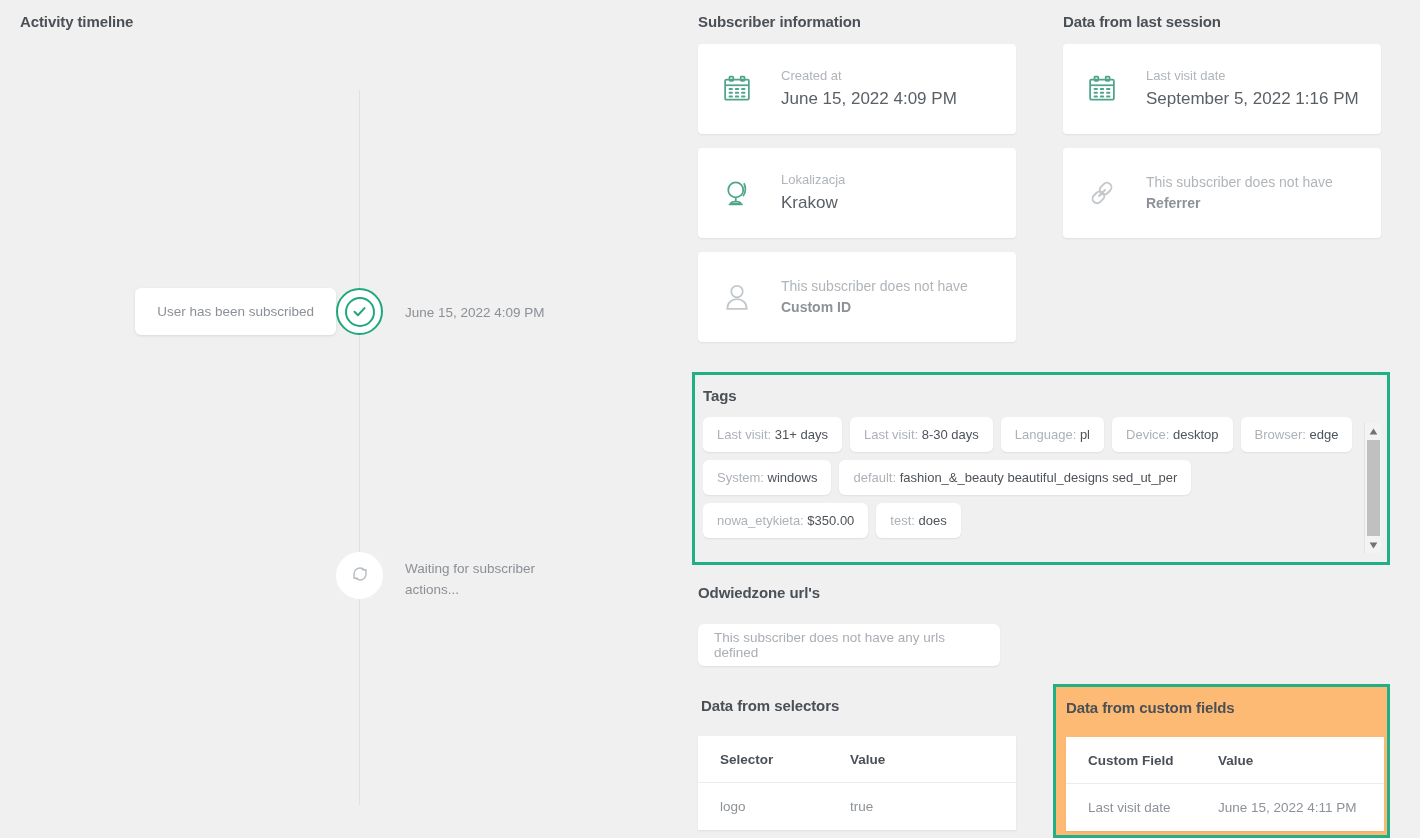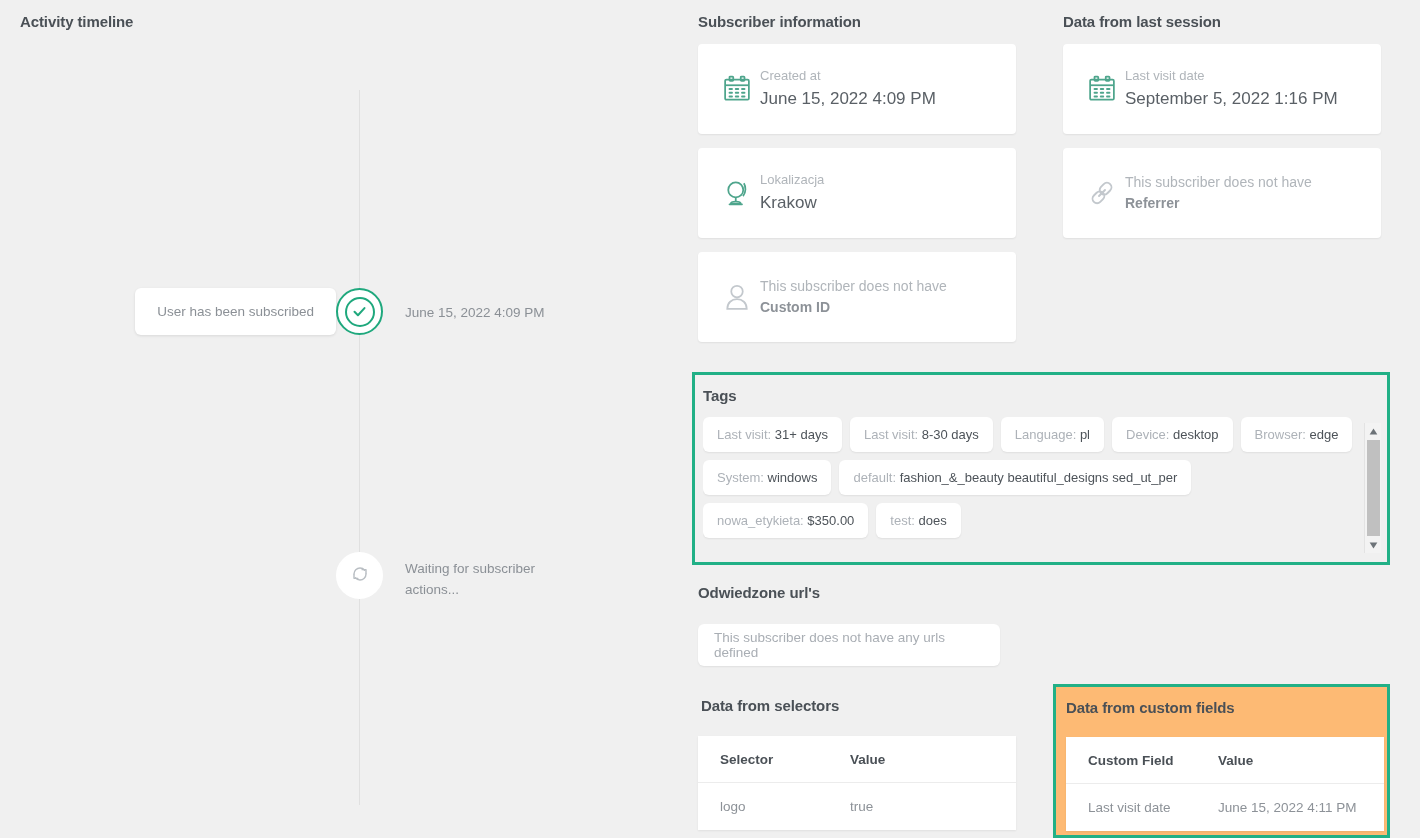--- a/index.html
+++ b/index.html
@@ -59,21 +59,21 @@
   .info-col { position: absolute; left: 698px; top: 0; width: 318px; }
   .session-col { position: absolute; left: 1063px; top: 0; width: 318px; }
   .col-title { margin: 13px 0 0 0; }
 
   .info-card {
     background: #fff; border-radius: 4px; height: 90px; margin-top: 14px;
     box-shadow: 0 1px 2px rgba(0,0,0,0.07);
     display: flex; align-items: center; padding: 0 18px;
   }
   .info-card .ic { width: 42px; flex: 0 0 42px; display:flex; align-items:center; justify-content:center; }
-  .info-card .txt { margin-left: 2px; }
+  .info-card .txt { margin-left: 23px; }
   .info-label { font-size: 13px; color: #b0b5ba; line-height: 18px; }
   .info-value { font-size: 17px; color: #5a6066; line-height: 26px; margin-top: 1px; }
   .info-empty {
     font-size: 14px; color: #b0b5ba; line-height: 21px;
   }
 
   
   .tags-box {
     position: absolute; left: 692px; top: 372px; width: 698px; height: 193px;
     border: 3px solid #21b086; background: #f0f0f0;

